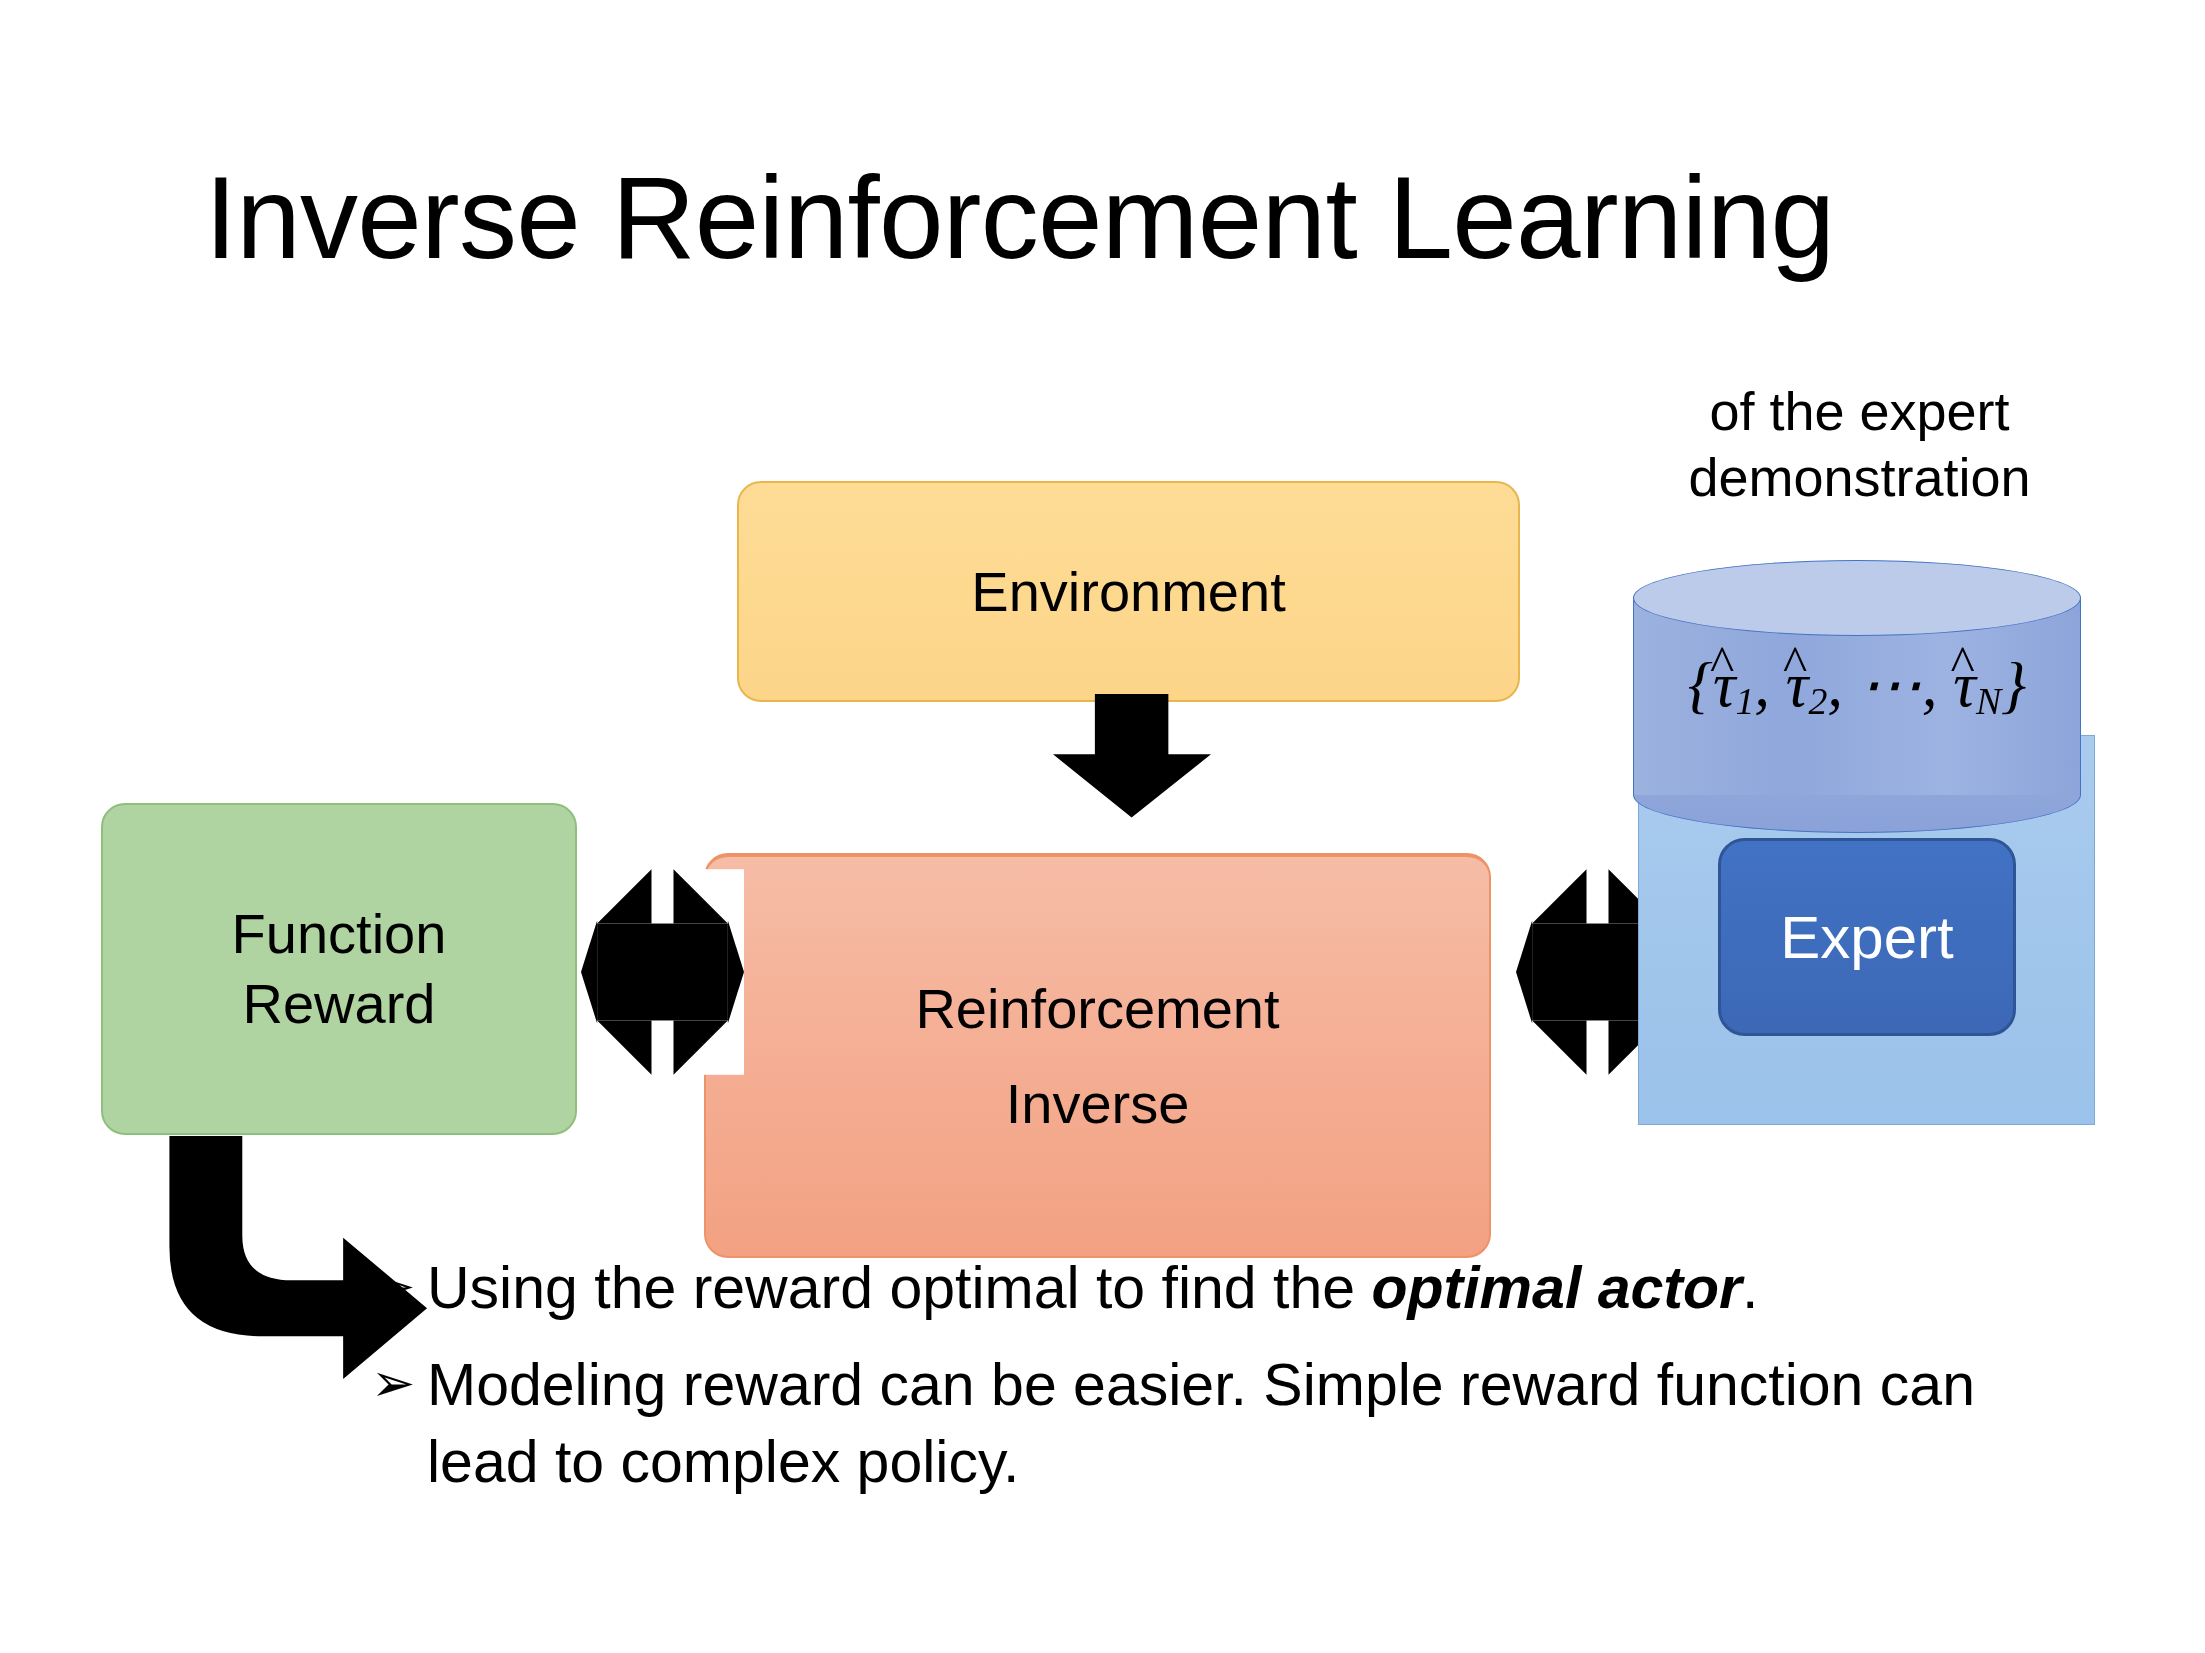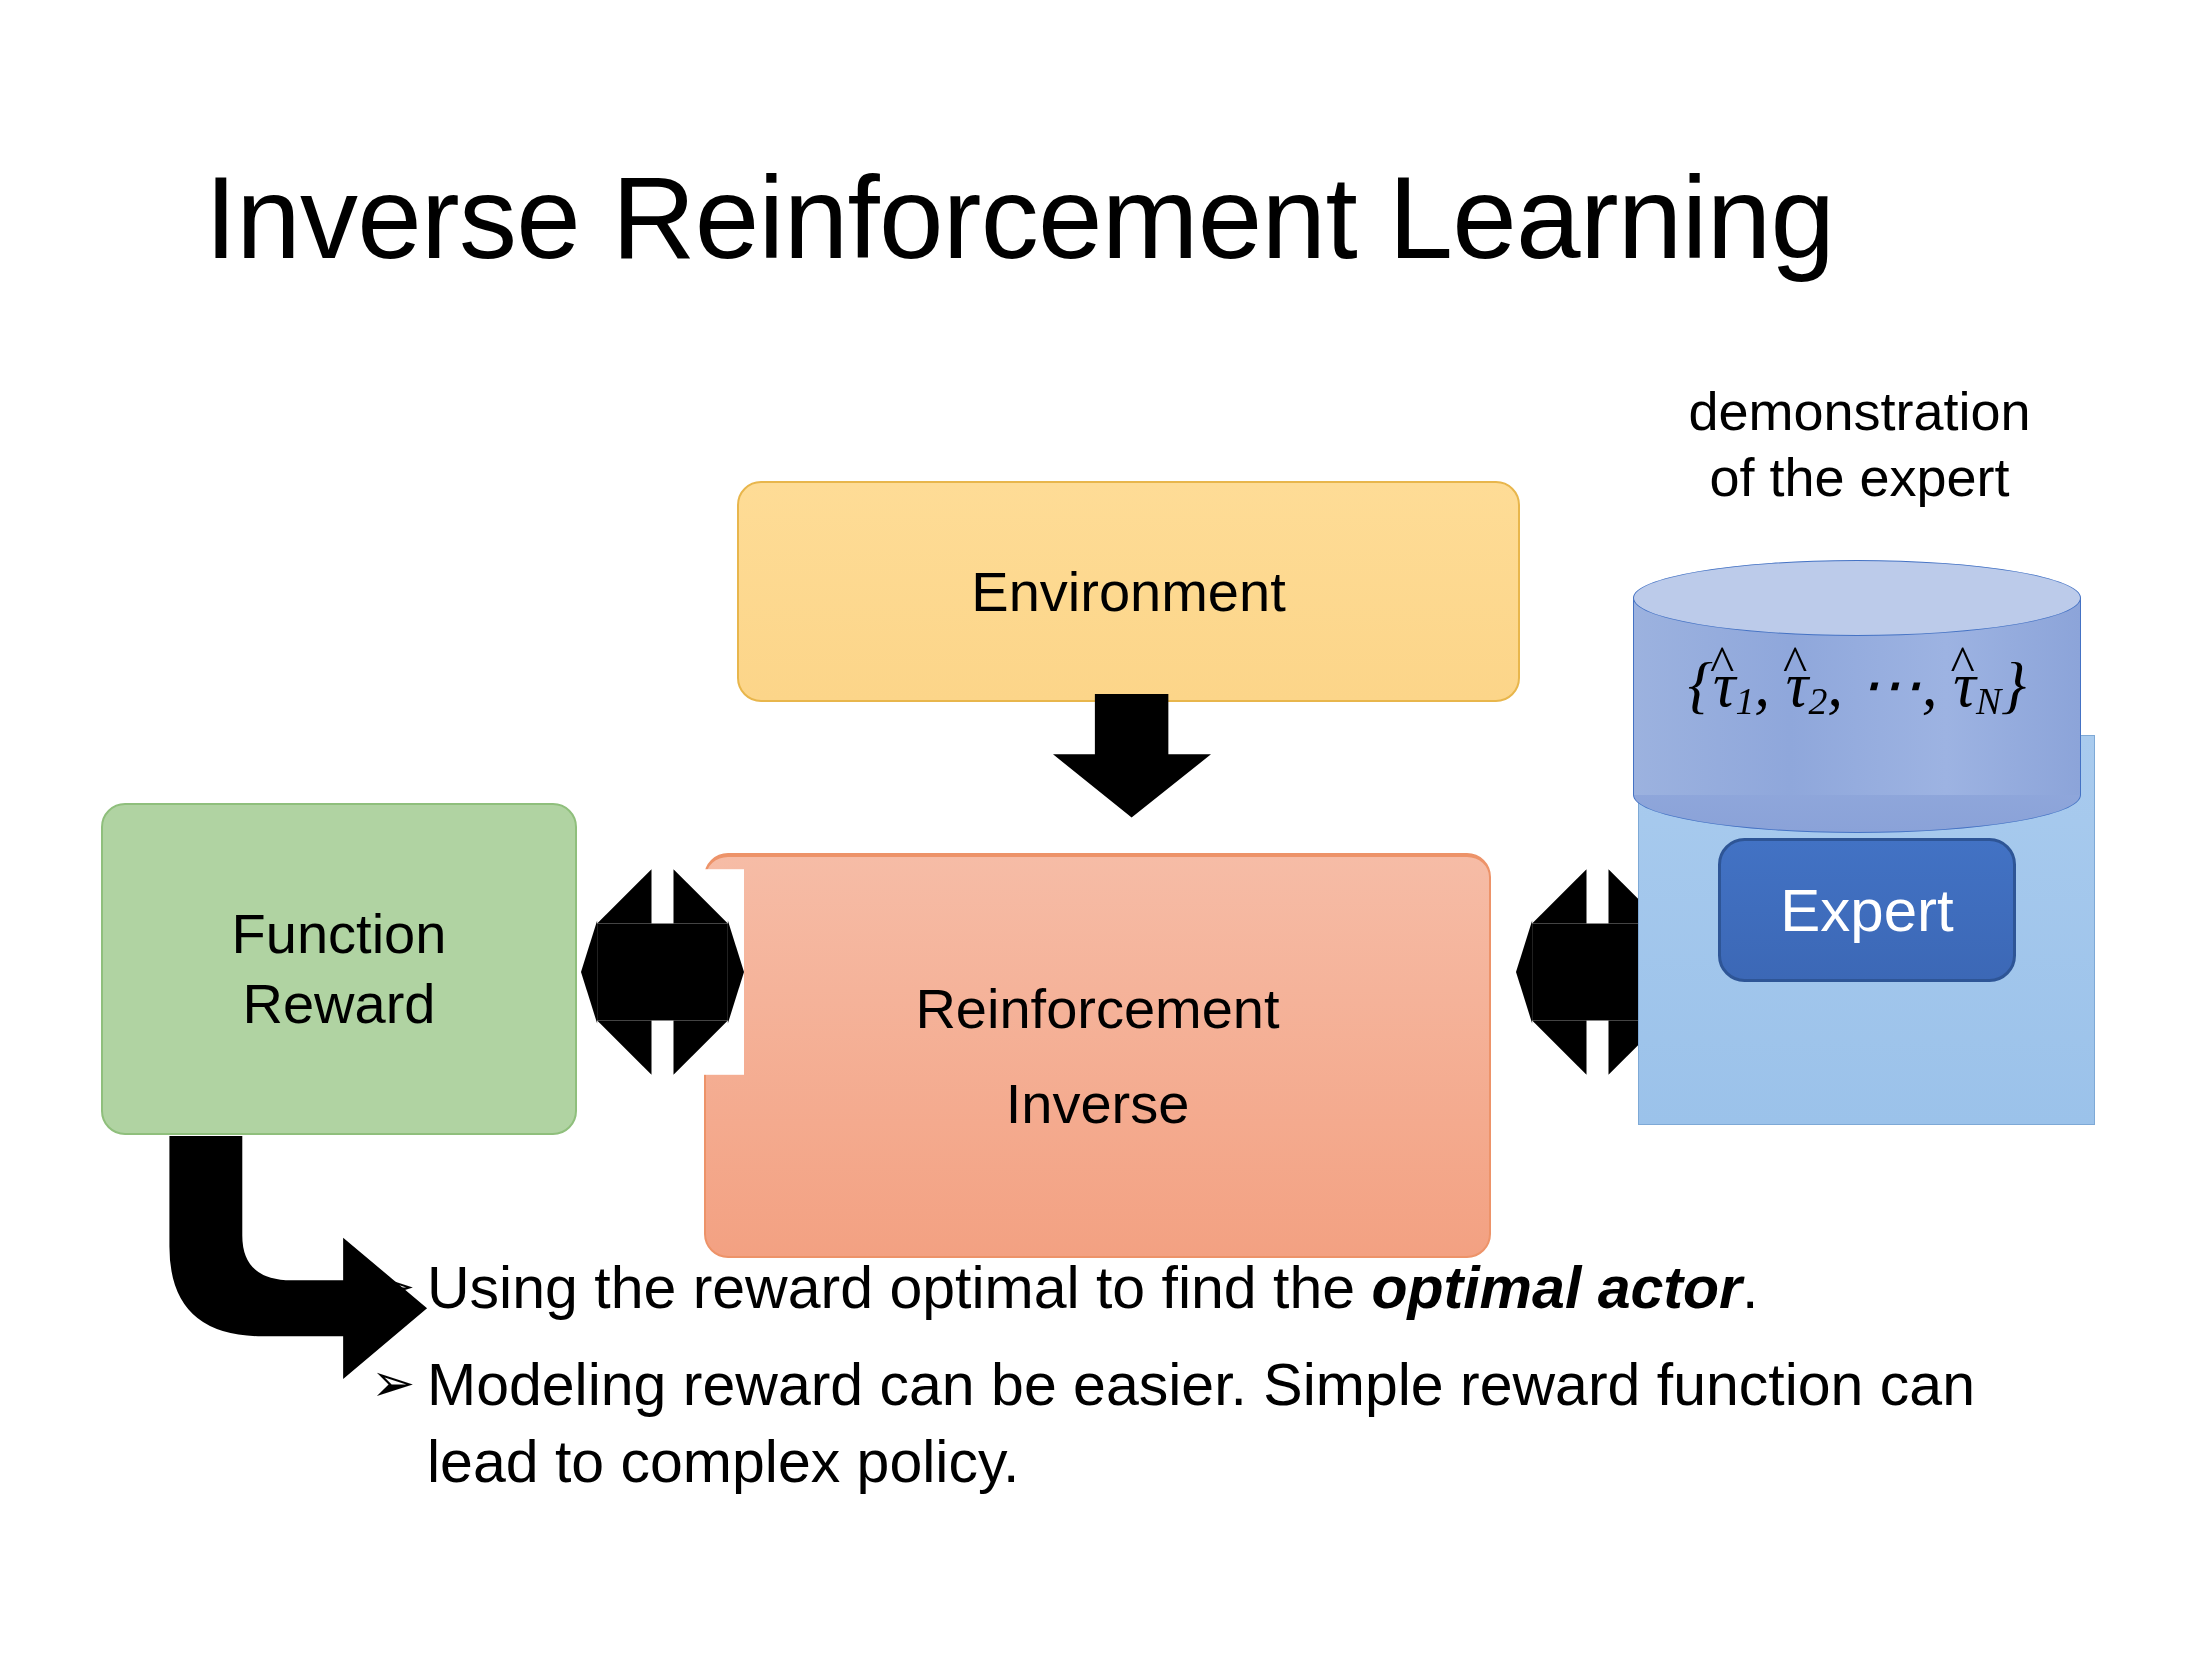--- a/index.html
+++ b/index.html
@@ -102,21 +102,21 @@
     background: linear-gradient(180deg, #A9CBEE 0%, #9BC2EA 100%);
     border: 1.5px solid #7EA9D6;
     box-sizing: border-box;
   }
 
   .expert-btn {
     position: absolute;
     left: 1718px;
     top: 838px;
     width: 298px;
-    height: 144px;
+    height: 198px;
     background: linear-gradient(180deg, #4272C4 0%, #3C68B6 100%);
     border: 3.7px solid #2E5596;
     border-radius: 26.5px;
     box-sizing: border-box;
     display: flex;
     align-items: center;
     justify-content: center;
     color: #ffffff;
     font-size: 60px;
   }
@@ -272,22 +272,22 @@
       <polygon points="126,0 200,74 126,74"></polygon>
       <polygon points="96,280 22,206 96,206"></polygon>
       <polygon points="126,280 200,206 126,206"></polygon>
       <rect x="22" y="74" width="178" height="132"></rect>
       <polygon points="22,70 22,210 0,140"></polygon>
       <polygon points="200,70 200,210 222,140"></polygon>
     </g>
   </svg>
 
   <div class="demo-label">
+    <span>of the expert</span>
     <span>demonstration</span>
-    <span>of the expert</span>
   </div>
 
   <div class="expert-panel"></div>
 
   <div class="cylinder">
     <div class="cyl-bottom"></div>
     <div class="cyl-body"></div>
     <div class="cyl-top"></div>
     <div class="cyl-label">
       <span>{</span><span class="hatvar"><span class="hat">^</span><span>τ</span></span><sub>1</sub><span>, </span><span class="hatvar"><span class="hat">^</span><span>τ</span></span><sub>2</sub><span>, </span><span>⋯</span><span>, </span><span class="hatvar"><span class="hat">^</span><span>τ</span></span><sub>N</sub><span>}</span>

